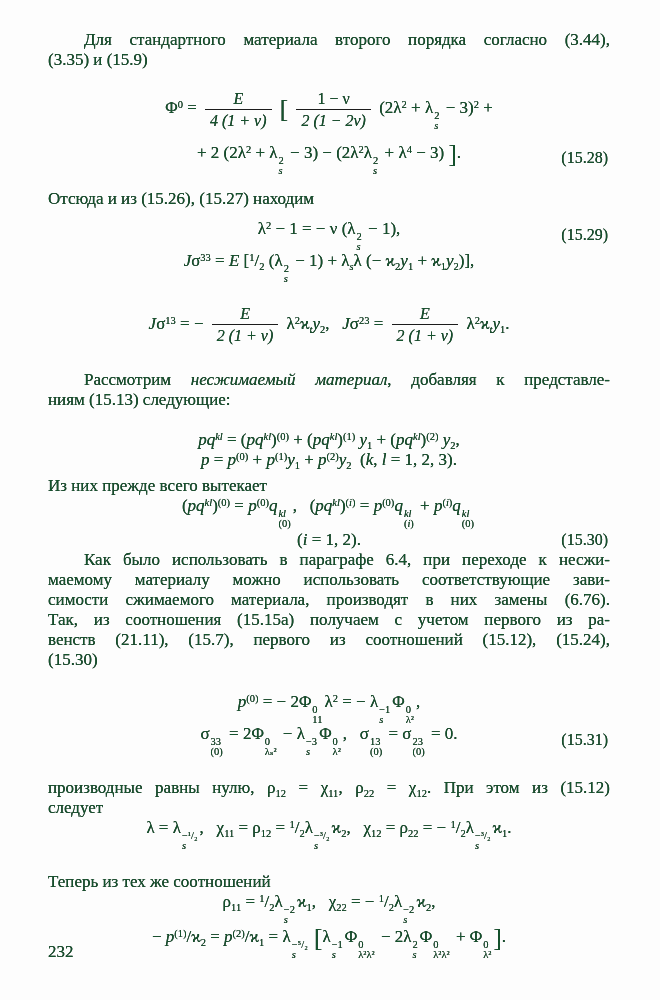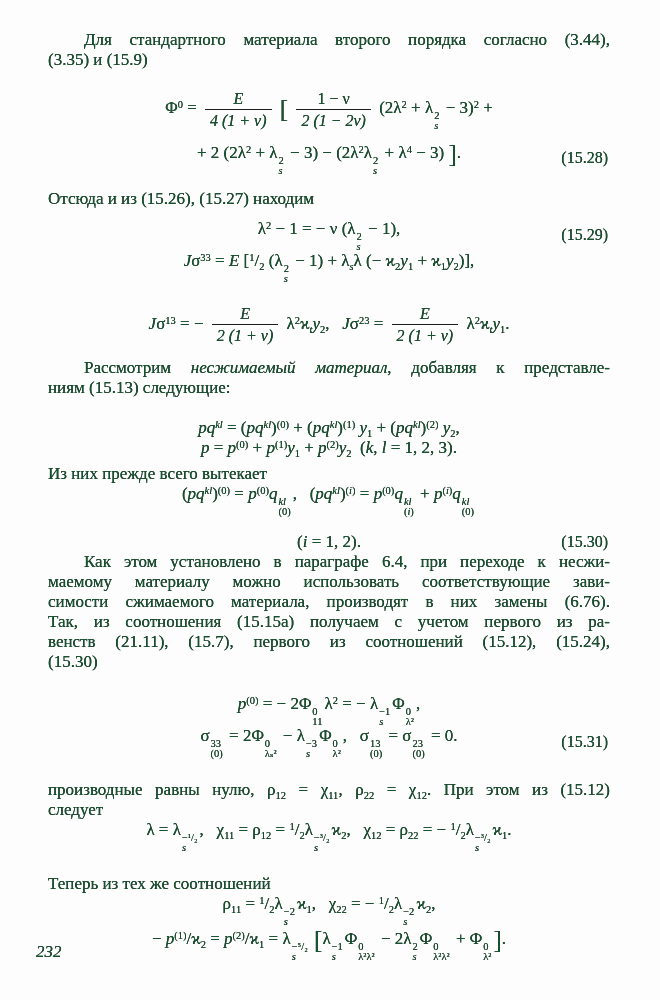--- a/index.html
+++ b/index.html
@@ -31,24 +31,24 @@
 
   .ss { display:inline-flex; flex-direction:column; align-items:flex-start;
         font-size:10.5px; line-height:9.5px; vertical-align:-6px; margin:0 2px 0 1px; }
   .ss .t, .ss .b { display:block; white-space:nowrap; }
 
   .fr { display:inline-block; vertical-align:middle; text-align:center;
         font-size:16px; line-height:17px; margin:0 4px; }
   .fr .n { display:block; border-bottom:1px solid #1c1c1c; padding:0 5px 2px; }
   .fr .d { display:block; padding:2px 5px 0;font-style:italic; }
 
-  .bb { font-size:25px; vertical-align:-4px; } .mt2{margin-top:16px} .mt4{} .mt6{margin-top:22px} .mt10{margin-top:10px} .mt12{margin-top:20px}
-  .mt14{margin-top:6px} .mt22{margin-top:14px} .mt26{margin-top:14px}
-
-  .pagenum { position:absolute; left:36px; top:942px; font-size:17px;font-style:italic; }
+  .bb { font-size:25px; vertical-align:-4px; } .mt2{margin-top:2px} .mt4{} .mt6{margin-top:22px} .mt10{margin-top:10px} .mt12{margin-top:20px}
+  .mt14{margin-top:6px} .mt22{margin-top:14px} .mt26{margin-top:26px}
+
+  .pagenum { position:absolute; left:48px; top:942px; font-size:17px; }
 </style>
 </head>
 <body>
 
 <div class="page">
 
   <div>
     <div class="t-line just ind">Для стандартного материала второго порядка согласно (3.44),</div>
     <div class="t-line">(3.35) и (15.9)</div>
   </div>
@@ -114,21 +114,21 @@
           <span class="t"><i>kl</i></span>
           <span class="b">(0)</span>
         </span></span>
   </div>
   <div class="eqrow mt2">
     <span>(<i>i</i> = 1, 2).</span>
     <span class="eqnum">(15.30)</span>
   </div>
 
   <div class="mt4">
-    <div class="t-line just ind">Как этом установлено в параграфе 6.4, при переходе к несжи-</div>
+    <div class="t-line just ind">Как было использовать в параграфе 6.4, при переходе к несжи-</div>
     <div class="t-line just">маемому материалу можно использовать соответствующие зави-</div>
     <div class="t-line just">симости сжимаемого материала, производят в них замены (6.76).</div>
     <div class="t-line just">Так, из соотношения (15.15а) получаем с учетом первого из ра-</div>
     <div class="t-line just">венств (21.11), (15.7), первого из соотношений (15.12), (15.24),</div>
     <div class="t-line">(15.30)</div>
   </div>
 
   <div class="eqrow mt6">
     <span><i>p</i><sup>(0)</sup> = − 2Φ<span class="ss">
           <span class="t">0</span>

